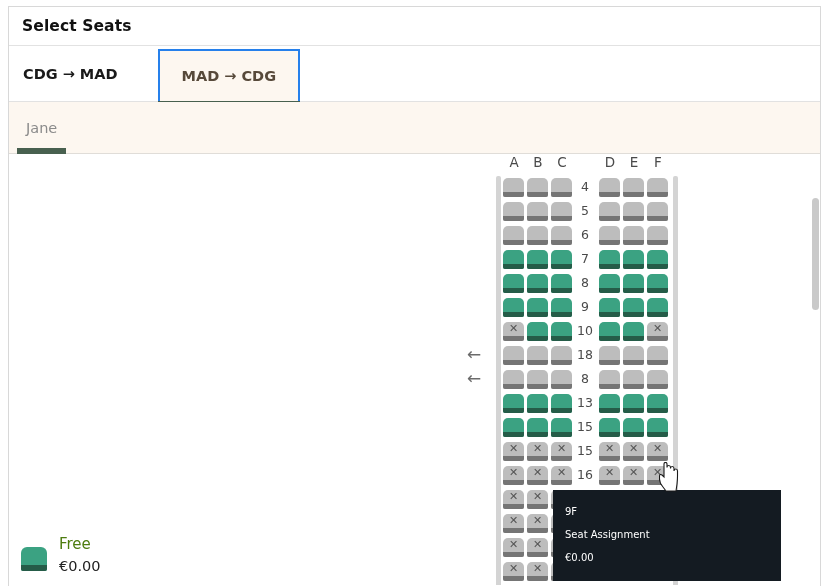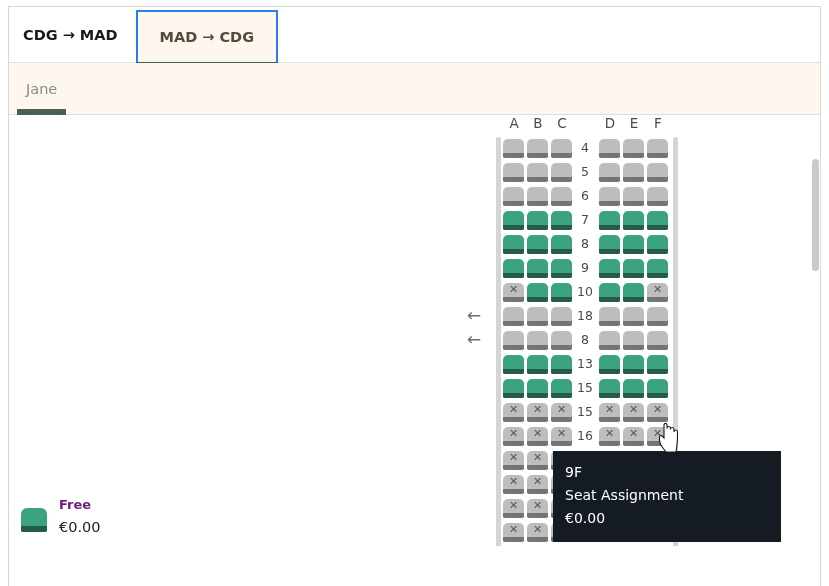--- a/index.html
+++ b/index.html
@@ -63,21 +63,21 @@
     justify-content: center;
     font-size: 14.5px;
     font-weight: bold;
     color: #1a1a1a;
     padding: 0 22px;
     box-sizing: border-box;
     cursor: pointer;
     background: transparent;
     position: relative;
   }
-  .flight-tab.first { padding-left: 14px; padding-right: 18px; text-align: right; }
+  .flight-tab.first { padding-left: 14px; padding-right: 40px; text-align: right; }
   .flight-tab.active {
     background: #fdf7f0;
     color: #57493a;
     border: 2px solid #2680eb;
     border-bottom: none;
     margin-top: 3px;
     margin-bottom: 0;
   }
   .flight-tab.active::after {
     content: "";
@@ -242,21 +242,21 @@
     left: 544px;
     top: 336px;
     width: 228px;
     background: #141b22;
     color: #ffffff;
     padding: 10px 12px 12px 12px;
     box-sizing: border-box;
     z-index: 40;
   }
   .tooltip .tt-line {
-    font-size: 14px;
+    font-size: 10px;
     line-height: 23px;
     white-space: nowrap;
   }
   .tooltip .redacted {
     display: inline-block;
     width: 62px;
     height: 12px;
     background: #3a3a3a;
     vertical-align: -1px;
     margin-left: 2px;
@@ -290,36 +290,38 @@
     margin-top: 14px;
   }
   .legend-seat .cushion {
     position: absolute;
     left: 0; right: 0; bottom: 0;
     height: 6px;
     background: #255c48;
     border-radius: 0 0 2px 2px;
   }
   .legend-label {
-    font-size: 13px;
-    color: #701a75;
+    font-size: 15px;
+    color: #4d7c0f;
     line-height: 22px;
-    font-weight: bold;
   }
   .legend-price {
     font-size: 14.5px;
     color: #222222;
     line-height: 22px;
   }
 </style>
 </head>
 <body>
 
 <div class="window">
 
+  <div class="titlebar">
+    <span class="title-text">Select Seats</span>
+  </div>
 
   <div class="flight-tabs">
     <div class="flight-tab first">
       <span>CDG → MAD</span>
     </div>
     <div class="flight-tab active">
       <span>MAD → CDG</span>
     </div>
   </div>
 

